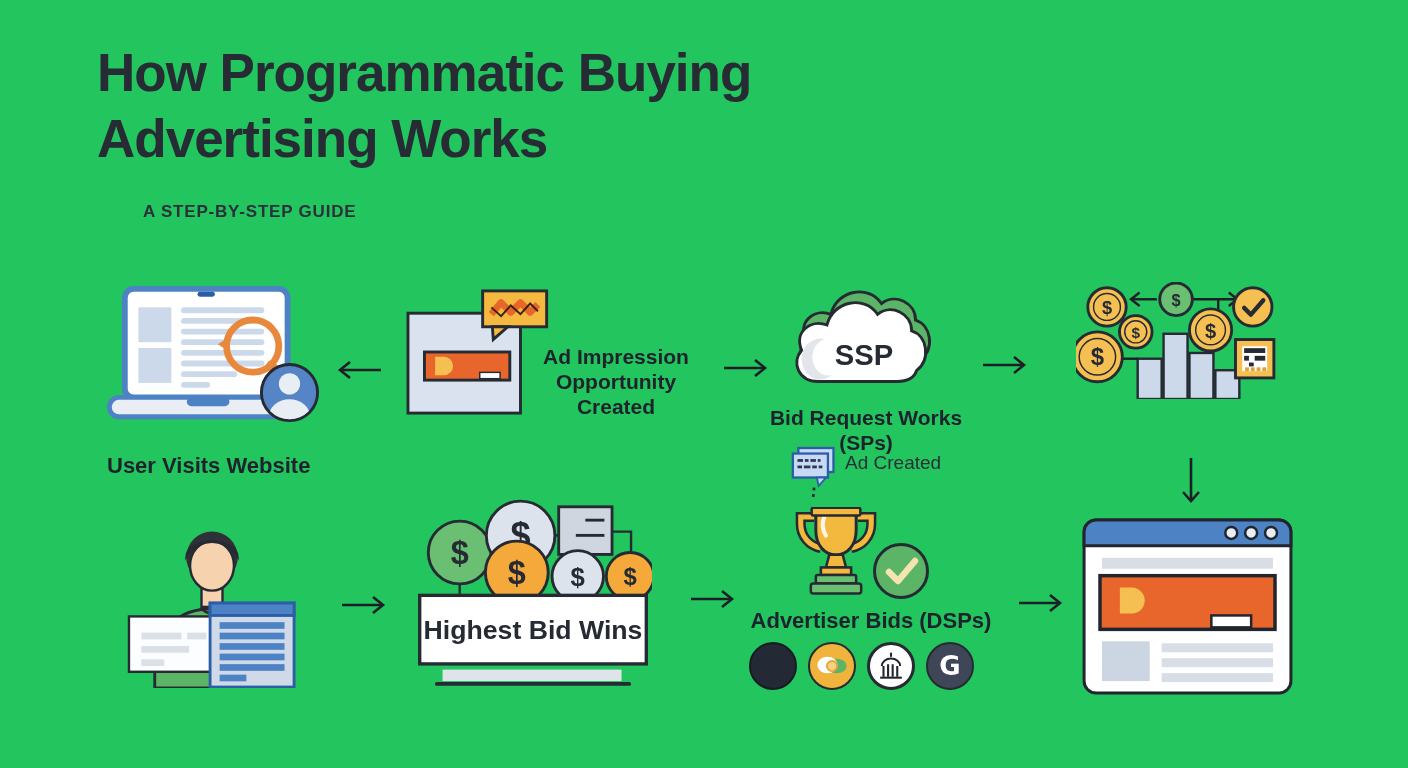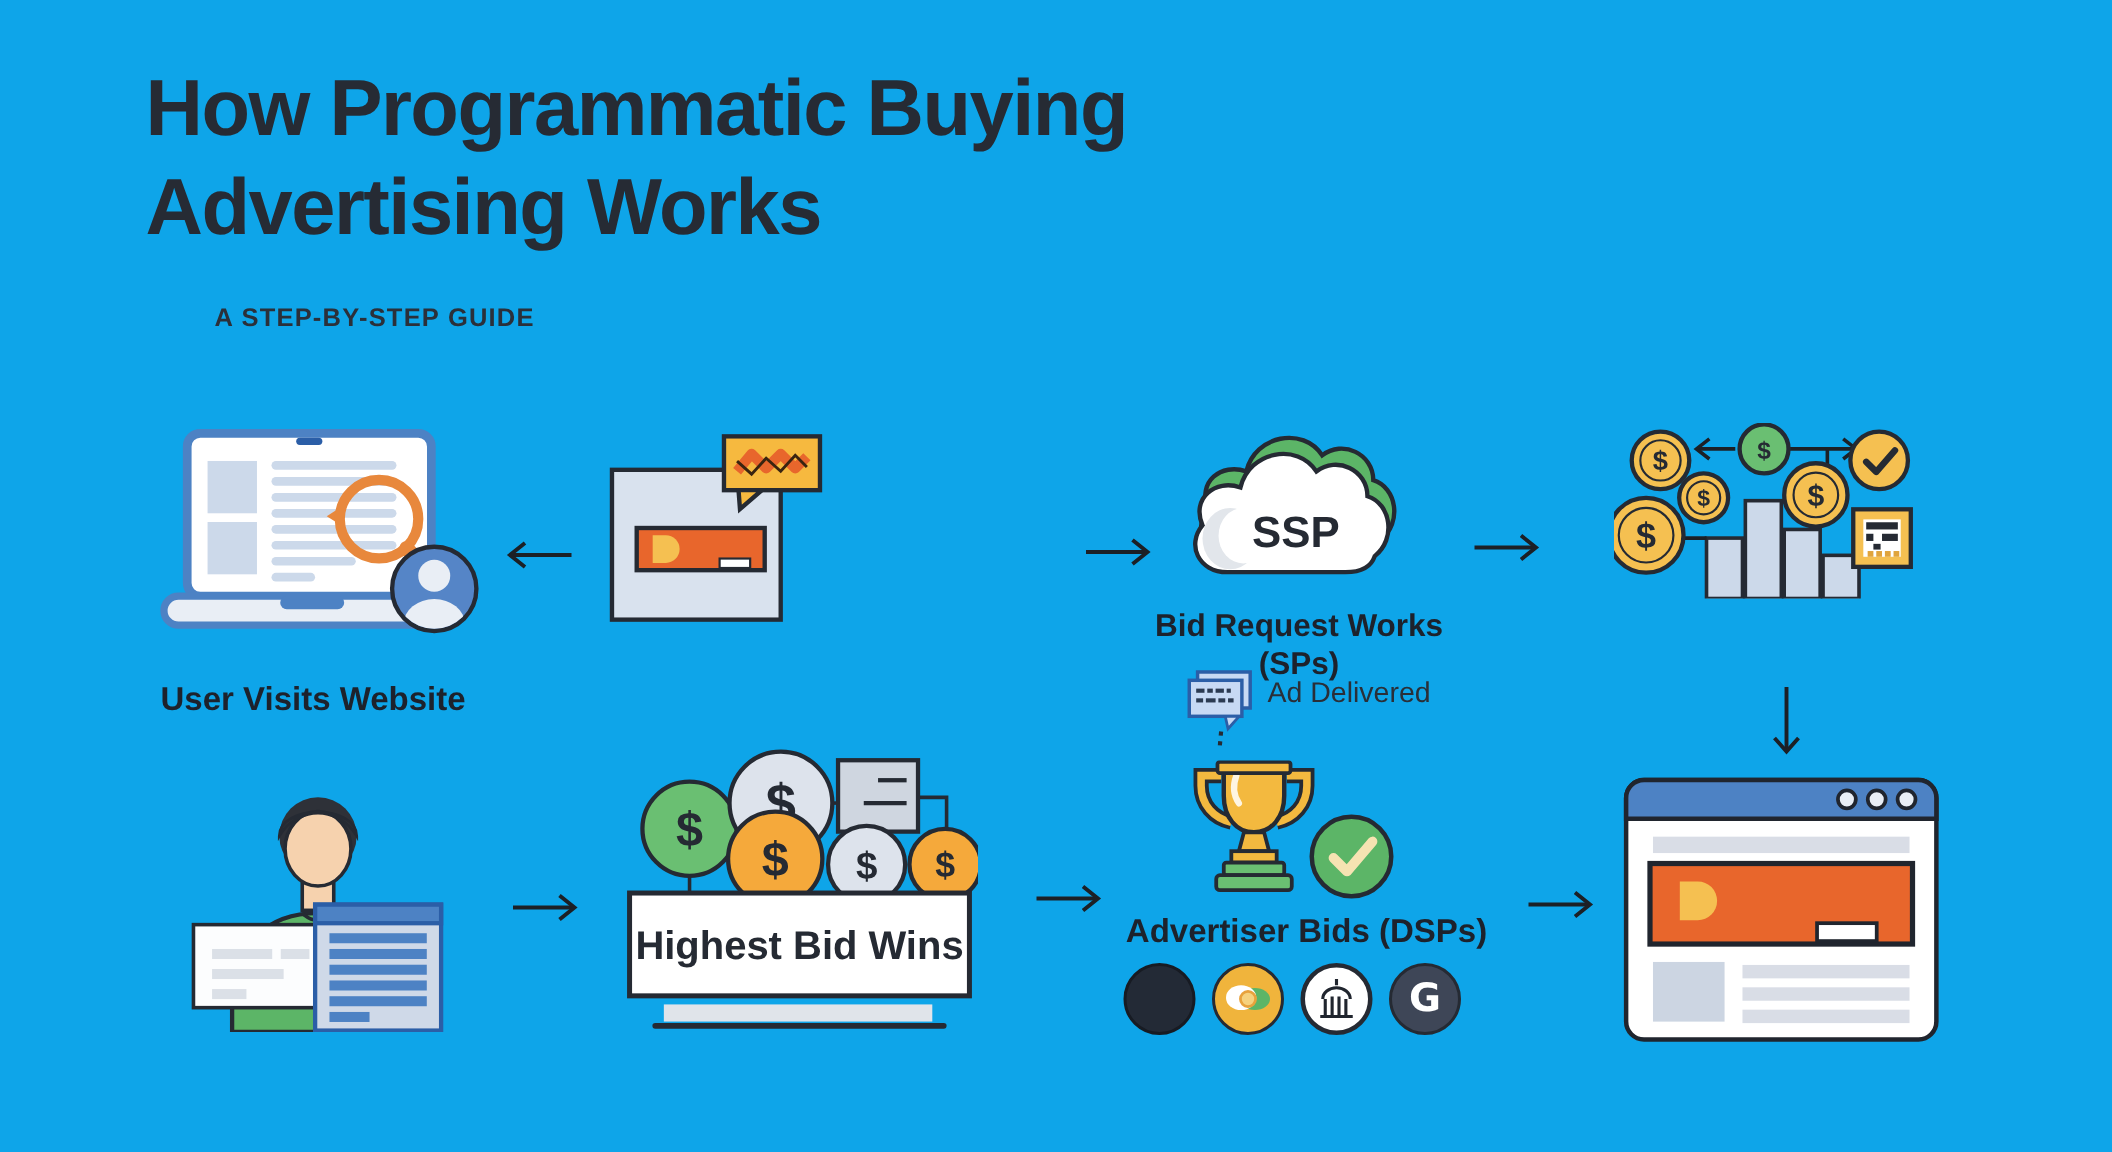--- a/index.html
+++ b/index.html
@@ -1,16 +1,16 @@
 <!DOCTYPE html>
 <html><head>
 <meta charset="utf-8">
 <style>
   html,body{margin:0;padding:0;background:#ffffff;}
-  .canvas{position:relative;width:1408px;height:768px;background:#0ea5e9;overflow:hidden;
+  .canvas{position:relative;width:1408px;height:768px;background:#22c55e;overflow:hidden;
           font-family:"Liberation Sans","DejaVu Sans",sans-serif;color:#21262f;}
   .abs{position:absolute;}
   .title{position:absolute;left:97px;top:40px;width:790px;margin:0;
          font-size:53px;line-height:66px;font-weight:700;letter-spacing:-1px;color:#262b34;}
   .subtitle{position:absolute;left:99px;top:202px;font-size:17px;font-weight:600;
             letter-spacing:.8px;color:#2b303a;margin-left:44px;}
   .label{position:absolute;font-size:21px;font-weight:700;color:#1d222c;line-height:25px;}
   .label.big{font-size:22px;}
   .center{text-align:center;}
   .adx-label{position:absolute;font-size:19px;font-weight:500;color:#2a2f38;}
@@ -77,20 +77,21 @@
       <path d="M31 71 h9 a9.5 9.5 0 0 1 0 19 h-9 Z" fill="#f5c051"></path>
       <rect x="77" y="87" width="21" height="6.5" fill="#ffffff" stroke="#252a33" stroke-width="1.5"></rect>
     </g>
     <g>
       <rect x="80" y="3" width="66" height="37" fill="#f6b93f" stroke="#252a33" stroke-width="3"></rect>
       <polygon points="90,40 106,40 91,53" fill="#f6b93f" stroke="#252a33" stroke-width="3"></polygon>
       <polyline points="89,27 99,15 109,25 119,15 129,25 137,17" fill="none" stroke="#e8662c" stroke-width="7" stroke-linejoin="round"></polyline>
       <polyline points="89,20 99,29 109,18 119,27 129,16 137,24" fill="none" stroke="#3a2410" stroke-width="2"></polyline>
     </g>
   </svg>
+  <div class="label center" style="left:531px;top:344px;width:170px">Ad Impression Opportunity Created</div>
 
   <svg class="abs" style="left:722px;top:355px" width="46" height="26" viewBox="0 0 46 26">
     <line x1="2" y1="13" x2="42" y2="13" stroke="#1c2026" stroke-width="2.6"></line>
     <polyline points="33,5 43,13 33,21" fill="none" stroke="#1c2026" stroke-width="2.6"></polyline>
   </svg>
 
   <svg class="abs" style="left:789px;top:287px" width="146" height="111" viewBox="0 0 150 114">
     <path d="M34 86 C14 86 6 67 17 54 C9 35 26 22 43 28 C49 3 82 -3 95 17 C109 6 130 16 130 34 C146 39 150 63 135 75 C132 84 123 86 115 86 Z" fill="#5cb567" stroke="#252a33" stroke-width="3"></path>
     <path d="M30 97 C10 97 2 78 13 65 C5 46 22 33 39 39 C45 14 78 8 91 28 C105 17 126 27 126 45 C142 50 146 74 131 86 C128 95 119 97 111 97 Z" fill="#ffffff" stroke="#252a33" stroke-width="3"></path>
     <ellipse cx="32" cy="74" rx="19" ry="21" fill="#e2e6eb"></ellipse>
@@ -107,21 +108,21 @@
         <rect x="15" y="14" width="4" height="3"></rect>
       <rect x="21" y="14" width="6" height="3"></rect>
         <rect x="29" y="14" width="3" height="3"></rect>
       <rect x="7" y="21" width="5" height="3"></rect>
         <rect x="14" y="21" width="7" height="3"></rect>
       <rect x="23" y="21" width="5" height="3"></rect>
         <rect x="30" y="21" width="4" height="3"></rect>
     </g>
     <line x1="25" y1="45" x2="24" y2="56" stroke="#252a33" stroke-width="3" stroke-dasharray="3 4"></line>
   </svg>
-  <div class="adx-label" style="left:845px;top:452px">Ad Delivered</div>
+  <div class="adx-label" style="left:845px;top:452px">Ad Created</div>
 
   <svg class="abs" style="left:981px;top:352px" width="46" height="26" viewBox="0 0 46 26">
     <line x1="2" y1="13" x2="42" y2="13" stroke="#1c2026" stroke-width="2.6"></line>
     <polyline points="33,5 43,13 33,21" fill="none" stroke="#1c2026" stroke-width="2.6"></polyline>
   </svg>
 
   <svg class="abs" style="left:1076px;top:282px" width="202" height="117" viewBox="0 0 210 122">
     <g fill="#ccd9ea" stroke="#252a33" stroke-width="2.5">
       <rect x="64" y="80" width="25" height="42"></rect>
         <rect x="91" y="54" width="25" height="68"></rect>

